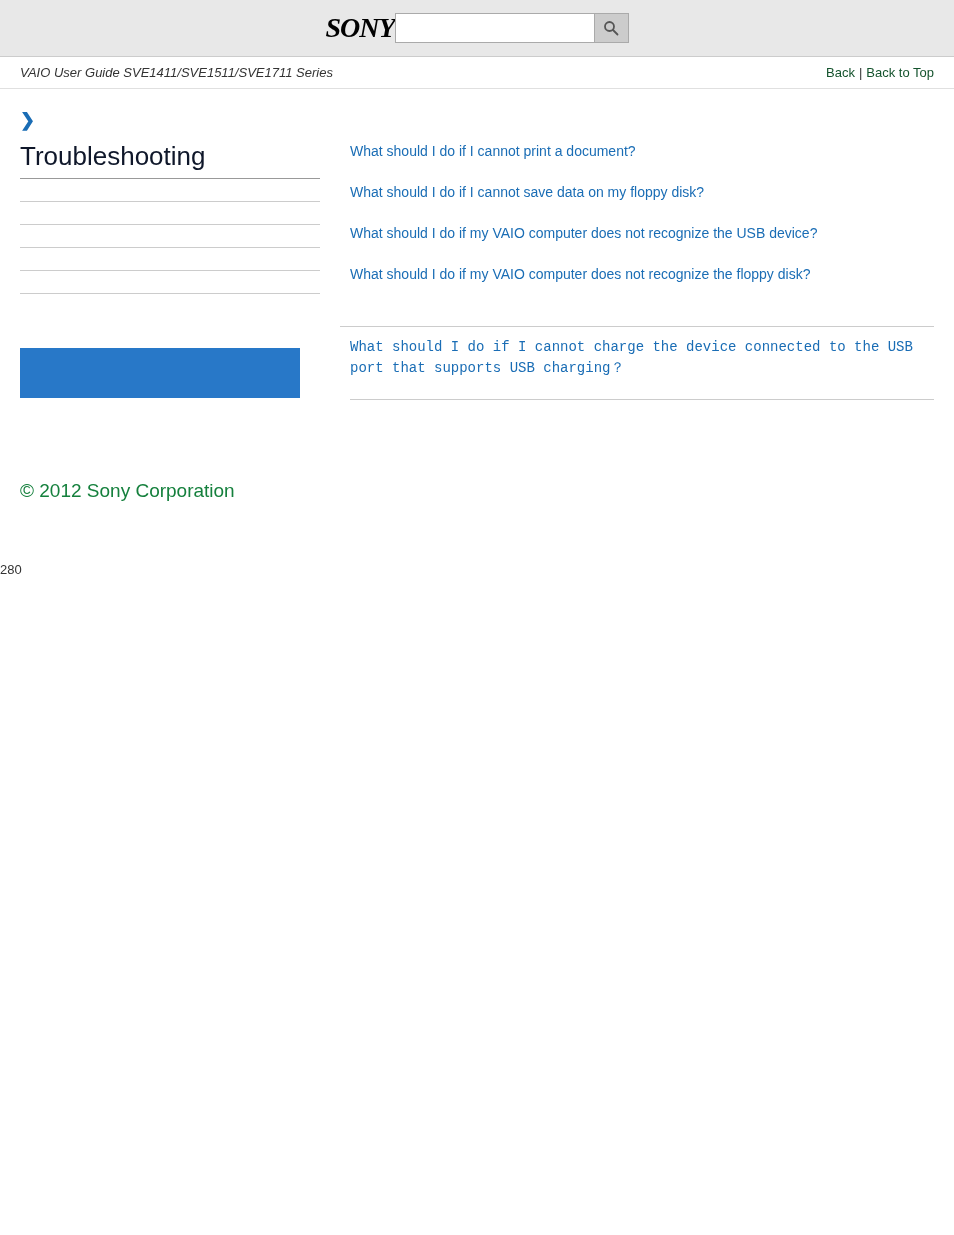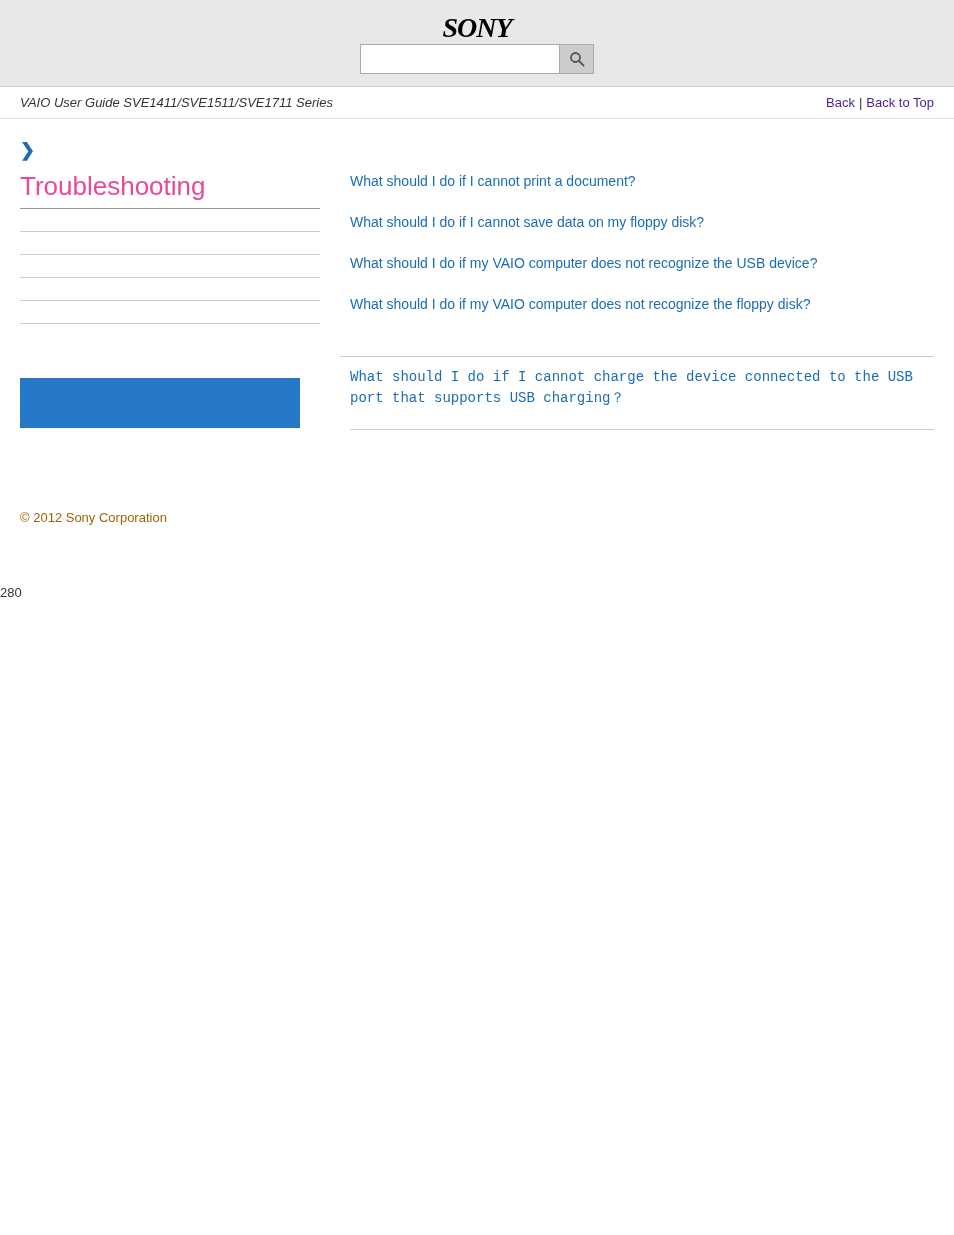--- a/index.html
+++ b/index.html
@@ -18,21 +18,20 @@
     }
 
     
     .header {
       background: #e8e8e8;
       padding: 12px 20px;
       display: flex;
       align-items: center;
       justify-content: center;
       border-bottom: 1px solid #ccc;
-      flex-direction: column;
     }
 
     .sony-logo {
       font-size: 28px;
       font-weight: 900;
       font-style: italic;
       color: #000;
       letter-spacing: -1px;
       font-family: 'Times New Roman', serif;
     }
@@ -84,21 +83,21 @@
       font-style: italic;
     }
 
     .nav-links {
       display: flex;
       gap: 4px;
       align-items: center;
     }
 
     .nav-link {
-      color: #4c1d95;
+      color: #14532d;
       text-decoration: none;
       font-size: 13px;
       cursor: pointer;
     }
 
     .nav-separator {
       color: #333;
     }
 
     
@@ -125,21 +124,21 @@
     
     .sidebar {
       width: 320px;
       min-width: 320px;
       padding-right: 20px;
     }
 
     .sidebar-title {
       font-size: 26px;
       font-weight: 300;
-      color: #ec4899;
+      color: #0f172a;
       margin-bottom: 10px;
       padding-bottom: 6px;
       border-bottom: 1px solid #999;
     }
 
     .sidebar-divider {
       border: none;
       border-top: 1px solid #ccc;
       margin: 22px 0;
       width: 100%;
@@ -171,22 +170,22 @@
     .content-divider {
       border: none;
       border-top: 1px solid #ccc;
       margin: 10px 0 20px 0;
       width: 100%;
     }
 
     
     .footer {
       padding: 20px 20px;
-      font-size: 13px;
-      color: #a16207;
+      font-size: 19px;
+      color: #15803d;
     }
 
     .page-number {
       text-align: left;
       font-size: 13px;
       color: #333;
       margin-top: 40px;
       padding-bottom: 20px;
     }
 

